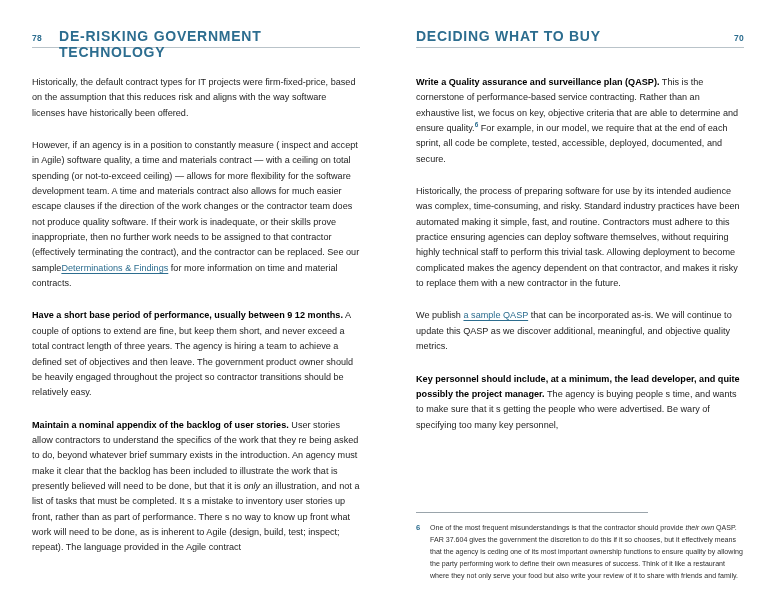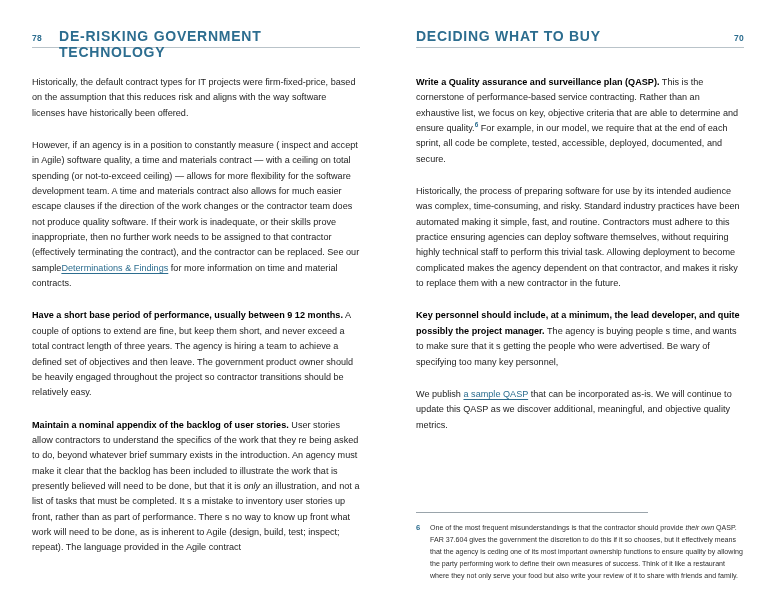--- a/index.html
+++ b/index.html
@@ -186,28 +186,28 @@
         <span class="lead">Write a Quality assurance and surveillance plan (QASP).</span>
         <span>This is the cornerstone of performance-based service contracting. Rather than an exhaustive list, we focus on key, objective criteria that are able to determine and ensure quality.</span><sup class="fnref">6</sup>
         <span>For example, in our model, we require that at the end of each sprint, all code be complete, tested, accessible, deployed, documented, and secure.</span>
       </p>
 
       <p class="body">
         <span>Historically, the process of preparing software for use by its intended audience was complex, time-consuming, and risky. Standard industry practices have been automated making it simple, fast, and routine. Contractors must adhere to this practice ensuring agencies can deploy software themselves, without requiring highly technical staff to perform this trivial task. Allowing deployment to become complicated makes the agency dependent on that contractor, and makes it risky to replace them with a new contractor in the future.</span>
       </p>
 
       <p class="body">
-        <span class="lead">Key personnel should include, at a minimum, the lead developer, and quite possibly the project manager.</span>
-        <span>The agency is buying people s time, and wants to make sure that it s getting the people who were advertised. Be wary of specifying too many key personnel,</span>
-      </p>
-
-      <p class="body">
         <span>We publish</span>
         <span class="inline-link">a sample QASP</span>
         <span>that can be incorporated as-is. We will continue to update this QASP as we discover additional, meaningful, and objective quality metrics.</span>
+      </p>
+
+      <p class="body">
+        <span class="lead">Key personnel should include, at a minimum, the lead developer, and quite possibly the project manager.</span>
+        <span>The agency is buying people s time, and wants to make sure that it s getting the people who were advertised. Be wary of specifying too many key personnel,</span>
       </p>
 
     </div>
 
     <div class="footnote-area">
       <hr class="footnote-rule">
       <div class="footnote">
         <span class="footnote-marker">6</span>
         <span class="footnote-text"><span>One of the most frequent misunderstandings is that the contractor should provide</span>
           <span class="ital">their own</span>

